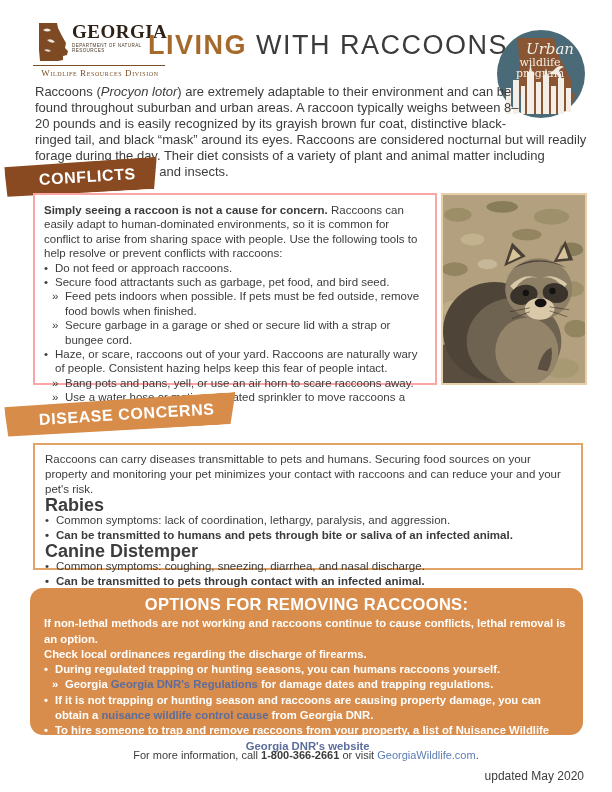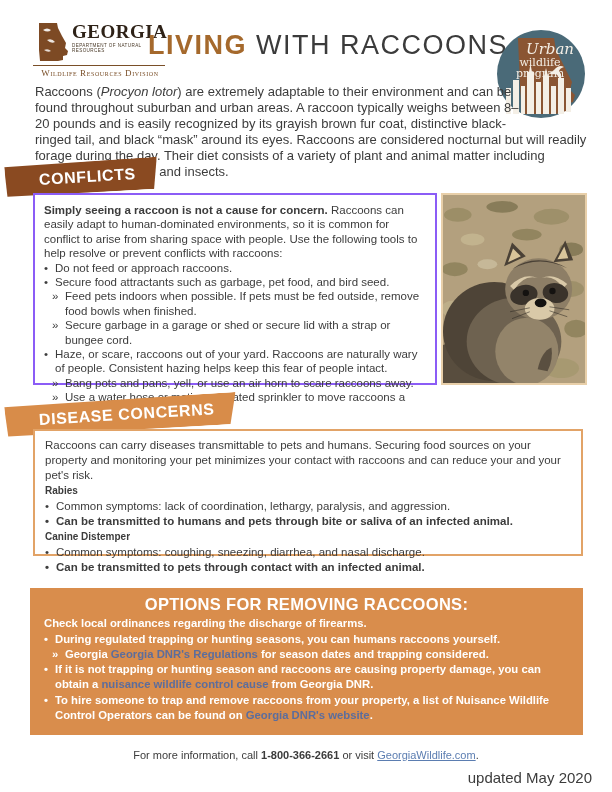--- a/index.html
+++ b/index.html
@@ -31,44 +31,44 @@
   .banner{
     position:absolute;display:inline-block;color:#fff;font-weight:800;font-size:16px;
     letter-spacing:.6px;padding:7px 22px 7px 34px;transform:rotate(-3.5deg);
     transform-origin:left bottom;clip-path:polygon(0 4%,100% 0,97% 100%,1% 96%);
     white-space:nowrap;
   }
   #conflicts-banner{left:6px;top:166px;background:#8a4a21;}
   #disease-banner{left:6px;top:406px;background:#d88c49;}
   
   .tbox{position:absolute;box-sizing:border-box;background:#fff;font-size:11.5px;line-height:14.4px;}
-  #conflicts-box{left:33px;top:193px;width:404px;height:192px;border:2px solid #8b5cf6;padding:8px 9px 6px 9px;}
-  #disease-box{left:33px;top:429px;width:550px;height:127px;border:2px solid #e2a367;padding:7px 10px 6px 10px;line-height:15px;}
+  #conflicts-box{left:33px;top:193px;width:404px;height:192px;border:2px solid #fca5a5;padding:8px 9px 6px 9px;}
+  #disease-box{left:33px;top:443px;width:550px;height:127px;border:2px solid #e2a367;padding:7px 10px 6px 10px;line-height:15px;}
   .lead b{font-weight:bold;}
   .li{display:flex;}
   .li .marker{flex:0 0 11px;text-align:left;}
   .li.l2{padding-left:8px;}
   .li.l2 .marker{flex:0 0 13px;}
   .li.bold{font-weight:bold;}
-  .li.sub-heading{font-weight:bold;font-size:10px;line-height:16px;}
+  .li.sub-heading{font-weight:bold;font-size:18px;line-height:16px;}
   
   #photo{position:absolute;left:441px;top:193px;width:146px;height:192px;border:2px solid #e8cfa9;box-sizing:border-box;}
   #photo svg{display:block;width:100%;height:100%;}
   
   #removal-box{
     position:absolute;left:30px;top:588px;width:553px;height:147px;box-sizing:border-box;
-    background:#d98d4c;color:#fff;padding:9px 14px 8px 14px;font-size:11.3px;line-height:15.3px;font-weight:bold;
+    background:#d98d4c;color:#fff;padding:9px 14px 8px 14px;font-size:11.3px;line-height:15.3px;font-weight:bold;border-radius:13px;
   }
   #removal-title{text-align:center;font-size:16.5px;font-weight:800;letter-spacing:.3px;margin-bottom:4px;}
   #removal-box .link{color:#5c6d9c;cursor:pointer;}
   
   #footer{position:absolute;left:0;top:749px;width:612px;text-align:center;font-size:11px;color:#3c3c3c;}
   #footer b{font-weight:bold;}
-  #footer .link{color:#5b7db1;text-decoration:underline;cursor:pointer;}
-  #updated{position:absolute;right:20px;top:769px;font-size:15px;color:#3c3c3c;}
+  #footer .link{color:#5b7db1;cursor:pointer;}
+  #updated{position:absolute;right:28px;top:769px;font-size:12px;color:#3c3c3c;}
 </style>
 </head>
 <body>
 
 <div id="page">
 
   <div id="logo">
     <div class="logo-row">
       <svg class="logo-state" viewBox="0 0 36 40">
         <path d="M6,1 L24,1 L25,6 L29,14 L33,21 L32,26 L35,29 L34,33 L30,34 L30,38 L25,39 L7,39 L6,28 Z" fill="#7d4a24"></path>
@@ -258,28 +258,29 @@
         <div class="li l1 bold">
           <span class="marker">•</span>
           <span class="li-text">Can be transmitted to pets through contact with an infected animal.</span>
         </div>
 
     </div>
   </div>
 
   <div id="removal-box">
     <div id="removal-title">OPTIONS FOR REMOVING RACCOONS:</div>
+    <div>If non-lethal methods are not working and raccoons continue to cause conflicts, lethal removal is an option.</div>
     <div>Check local ordinances regarding the discharge of firearms.</div>
     <div class="li l1">
       <span class="marker">•</span>
       <span>During regulated trapping or hunting seasons, you can humans raccoons yourself.</span>
     </div>
     <div class="li l2">
       <span class="marker">»</span>
-      <span><span>Georgia </span><span class="link">Georgia DNR's Regulations</span><span> for season dates and trapping considered.</span></span>
+      <span><span>Georgia </span><span class="link">Georgia DNR's Regulations</span><span> for damage dates and trapping regulations.</span></span>
     </div>
     <div class="li l1">
       <span class="marker">•</span>
       <span><span>If it is not trapping or hunting season and raccoons are causing property damage, you can obtain a </span><span class="link">nuisance wildlife control cause</span><span> from Georgia DNR.</span></span>
     </div>
     <div class="li l1">
       <span class="marker">•</span>
       <span><span>To hire someone to trap and remove raccoons from your property, a list of Nuisance Wildlife Control Operators can be found on </span><span class="link">Georgia DNR's website</span><span>.</span></span>
     </div>
   </div>

